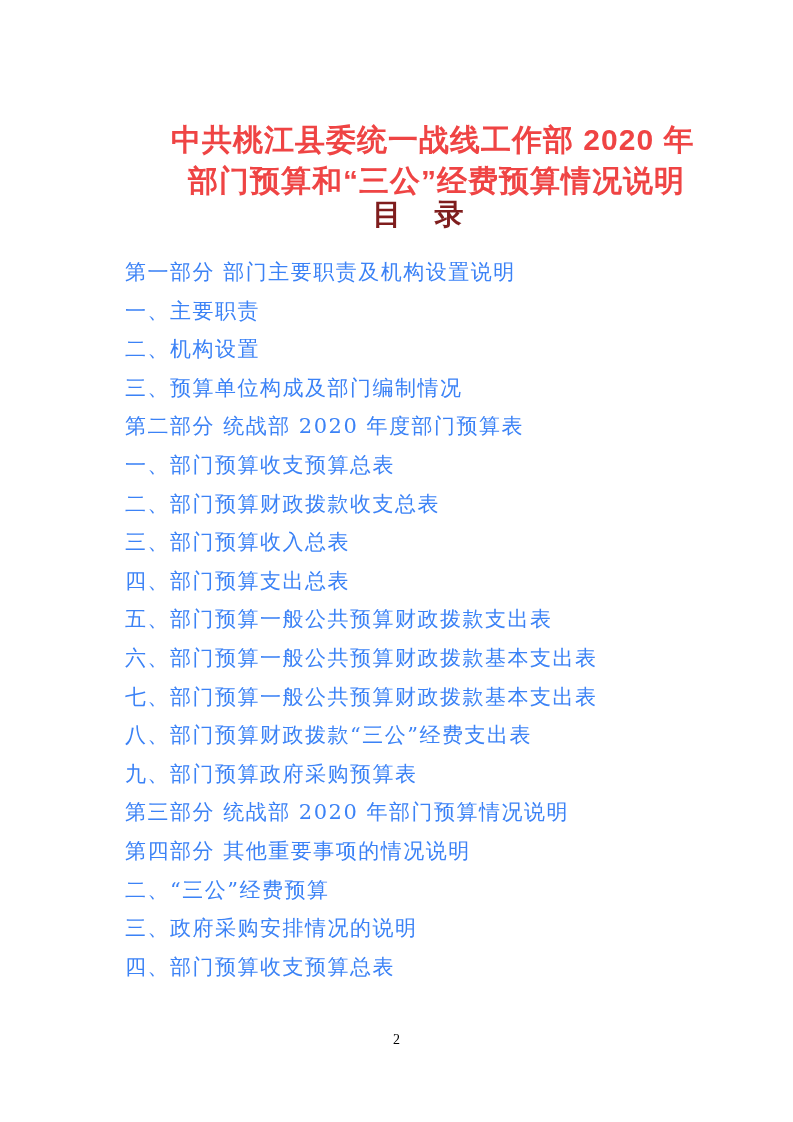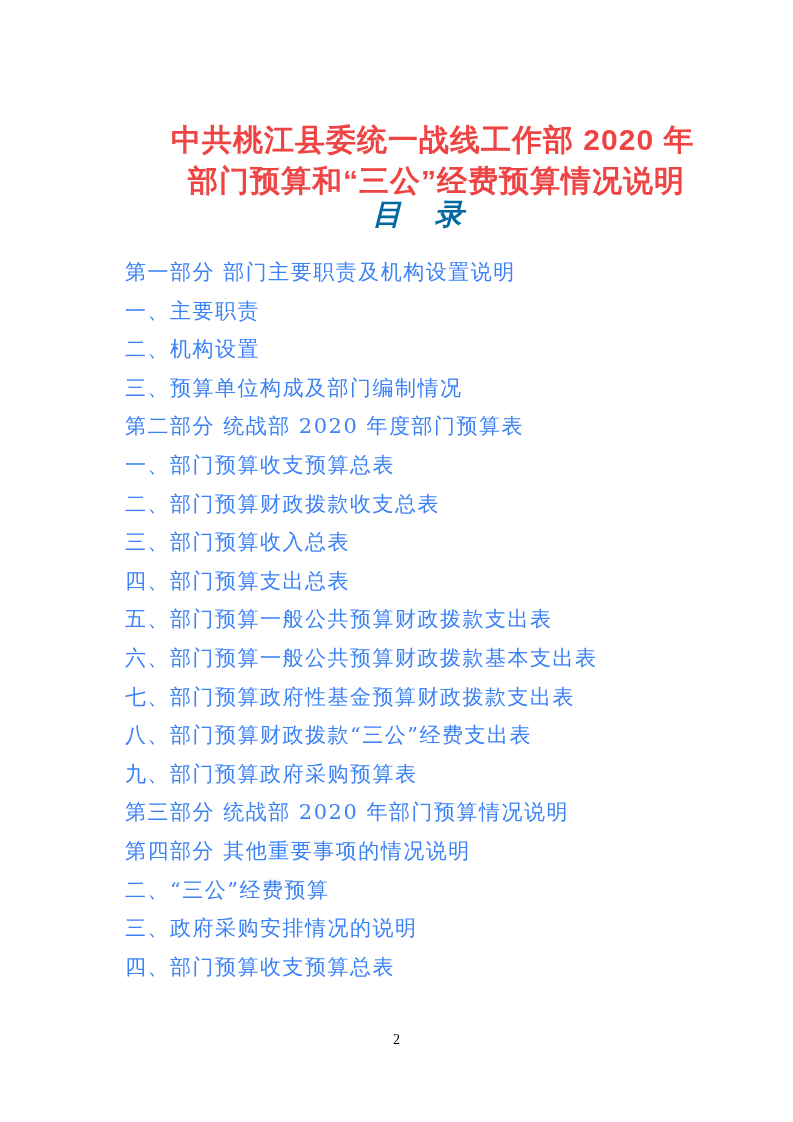--- a/index.html
+++ b/index.html
@@ -48,22 +48,21 @@
     top: 196px;
     left: 125px;
     width: 560px;
     padding-left: 28px;
     text-align: center;
     font-family: "Liberation Sans", sans-serif;
     font-weight: 700;
     font-size: 29px;
     line-height: 36px;
     letter-spacing: 2px;
-    color: #0369a1;
-    font-style: italic;
+    color: #7f1d1d;
   }
 
   .toc-list {
     position: absolute;
     top: 253px;
     left: 125px;
     right: 60px;
   }
 
   .toc-entry {
@@ -105,21 +104,21 @@
     <p class="toc-entry">一、主要职责</p>
     <p class="toc-entry">二、机构设置</p>
     <p class="toc-entry">三、预算单位构成及部门编制情况</p>
     <p class="toc-entry">第二部分 统战部 2020 年度部门预算表</p>
     <p class="toc-entry">一、部门预算收支预算总表</p>
     <p class="toc-entry">二、部门预算财政拨款收支总表</p>
     <p class="toc-entry">三、部门预算收入总表</p>
     <p class="toc-entry">四、部门预算支出总表</p>
     <p class="toc-entry">五、部门预算一般公共预算财政拨款支出表</p>
     <p class="toc-entry">六、部门预算一般公共预算财政拨款基本支出表</p>
-    <p class="toc-entry">七、部门预算政府性基金预算财政拨款支出表</p>
+    <p class="toc-entry">七、部门预算一般公共预算财政拨款基本支出表</p>
     <p class="toc-entry">八、部门预算财政拨款“三公”经费支出表</p>
     <p class="toc-entry">九、部门预算政府采购预算表</p>
     <p class="toc-entry">第三部分 统战部 2020 年部门预算情况说明</p>
     <p class="toc-entry">第四部分 其他重要事项的情况说明</p>
     <p class="toc-entry">二、“三公”经费预算</p>
     <p class="toc-entry">三、政府采购安排情况的说明</p>
     <p class="toc-entry">四、部门预算收支预算总表</p>
   </div>
 
   <div class="page-footer">2</div>

